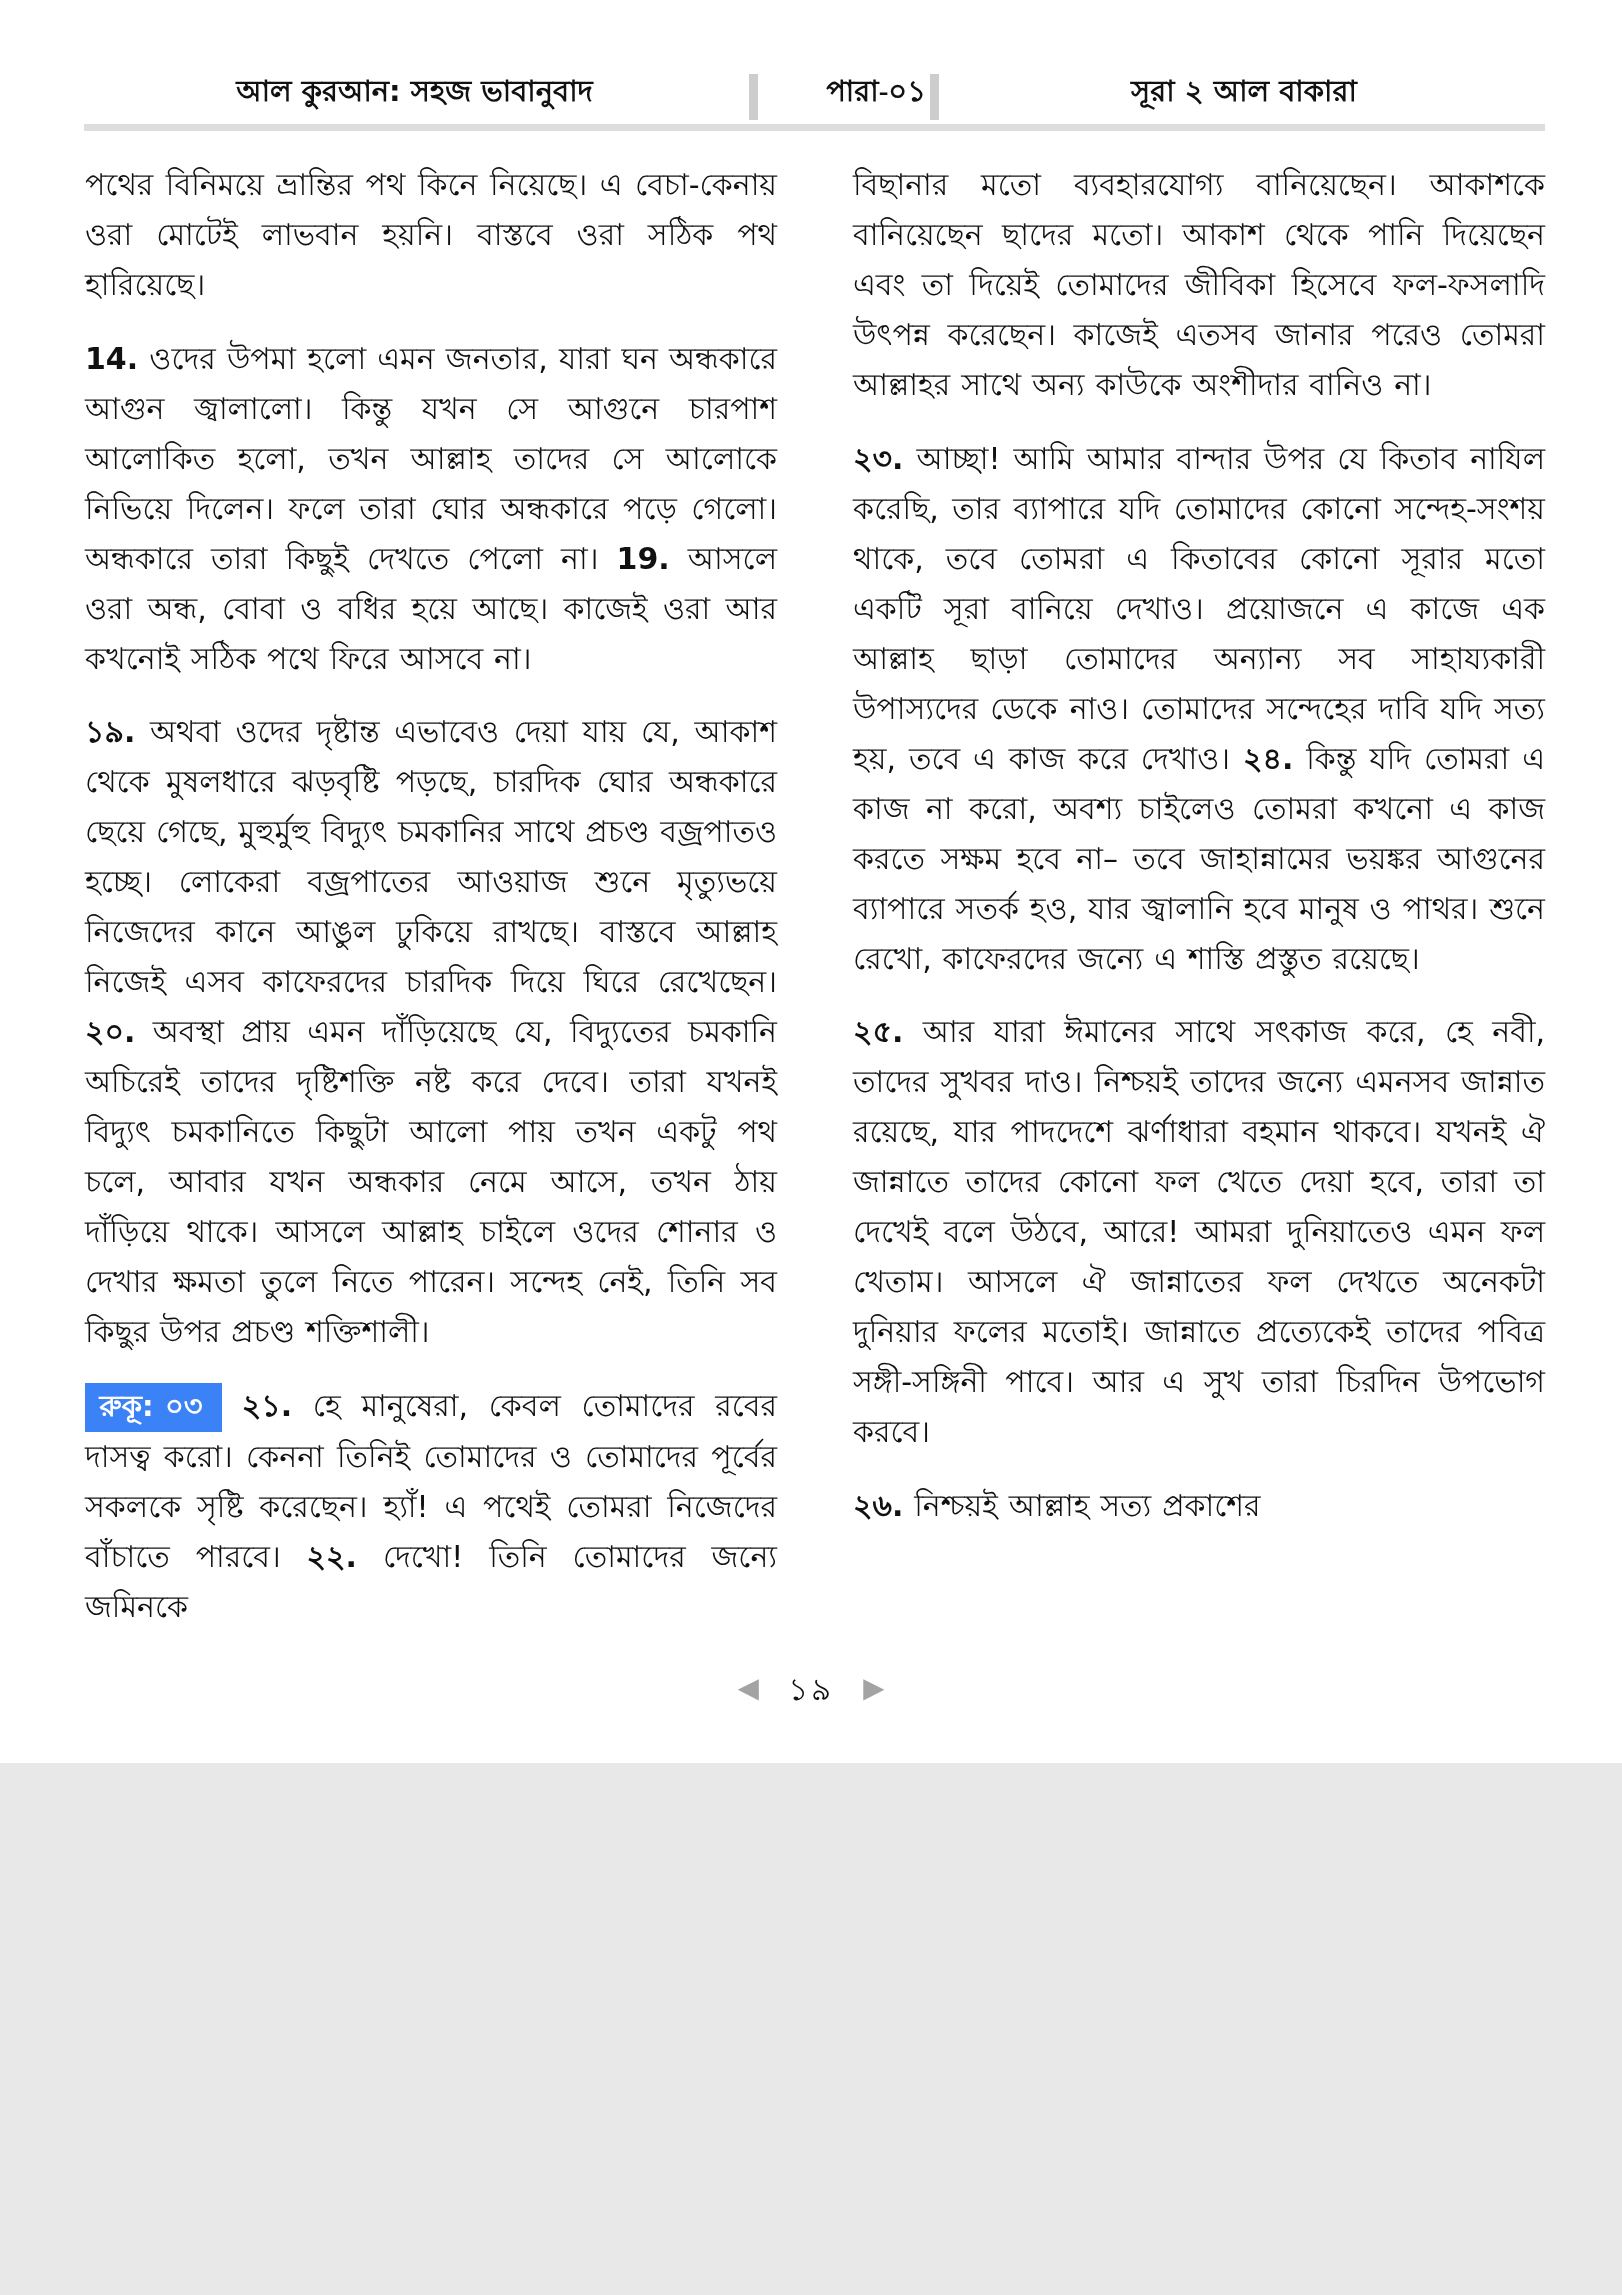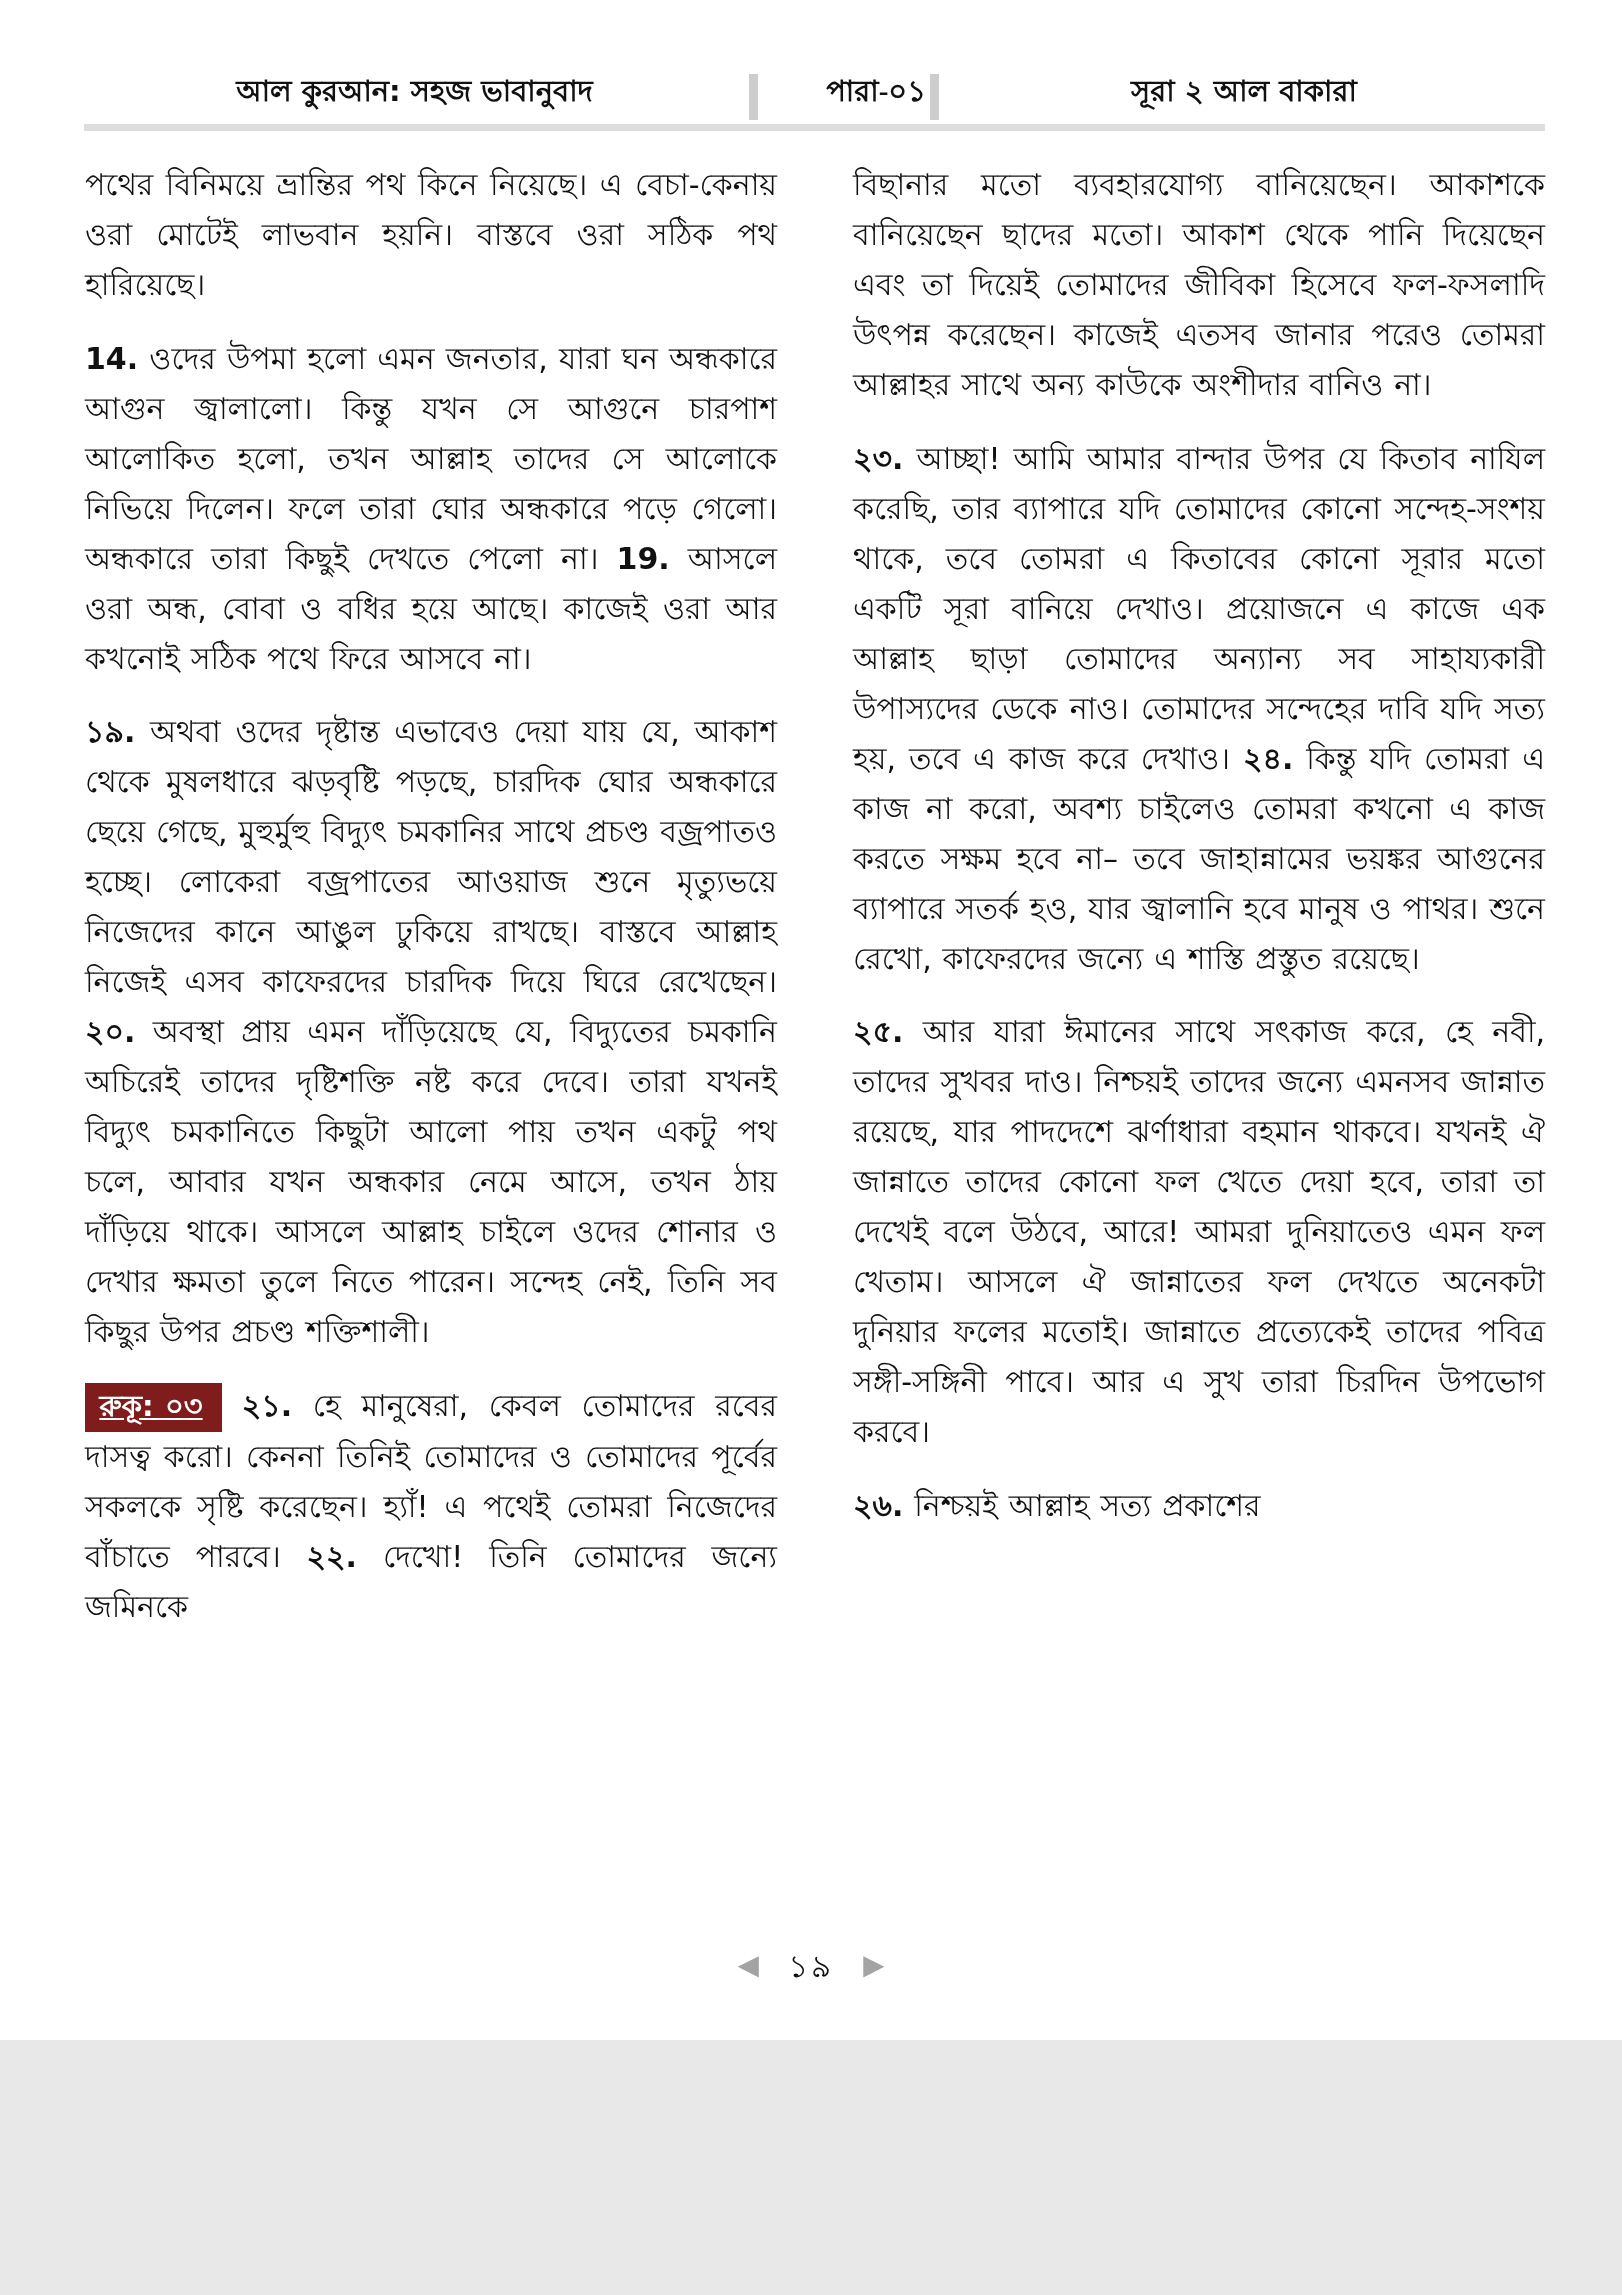--- a/index.html
+++ b/index.html
@@ -1,20 +1,20 @@
 <!DOCTYPE html>
 <html lang="bn" style="font-size:10.5px"><head>
 <meta charset="utf-8">
 <title>আল কুরআন: সহজ ভাবানুবাদ — পারা-০১ — পৃষ্ঠা ১৯</title>
 <style>
   html,body{margin:0;padding:0;background:#e8e8e8;}
   .page{
     position:relative;
     width:1622px;
-    height:2040px;
+    height:1763px;
     margin:0 auto;
     background:#ffffff;
     font-family:"DejaVu Sans", sans-serif;
     color:#111;
     overflow:hidden;
   }
   
   .page-header{
     position:absolute;
     top:68px; left:84px; right:77px;
@@ -51,29 +51,28 @@
     margin:0 0 23.6px 0;
     font-size:30px;
     line-height:50px;
     text-align:justify;
     text-justify:inter-word;
     word-spacing:1.3px;
   }
   .col p b{font-weight:bold;}
   .ruku-badge{
     display:inline-block;
-    background:#7f1d1d;
+    background:#3b82f6;
     color:#ffffff;
     font-weight:bold;
     font-size:29px;
     line-height:1.25;
     padding:5.2px 19.6px 7.9px 14.4px;
     margin-right:19.6px;
     vertical-align:baseline;
-    text-decoration:underline;
   }
   
   .page-footer{
     position:absolute;
     bottom:46px; left:0; right:0;
     text-align:center;
     font-size:31px;
   }
   .nav-arrow{
     color:#a3a3a3;

